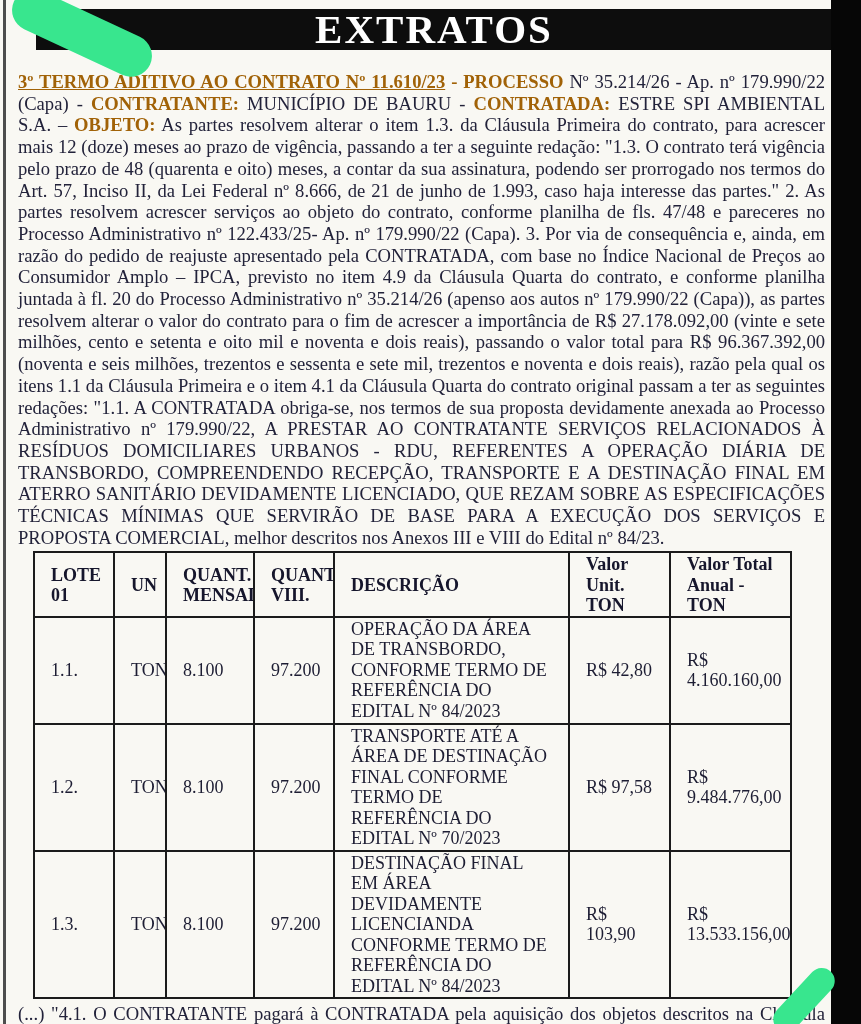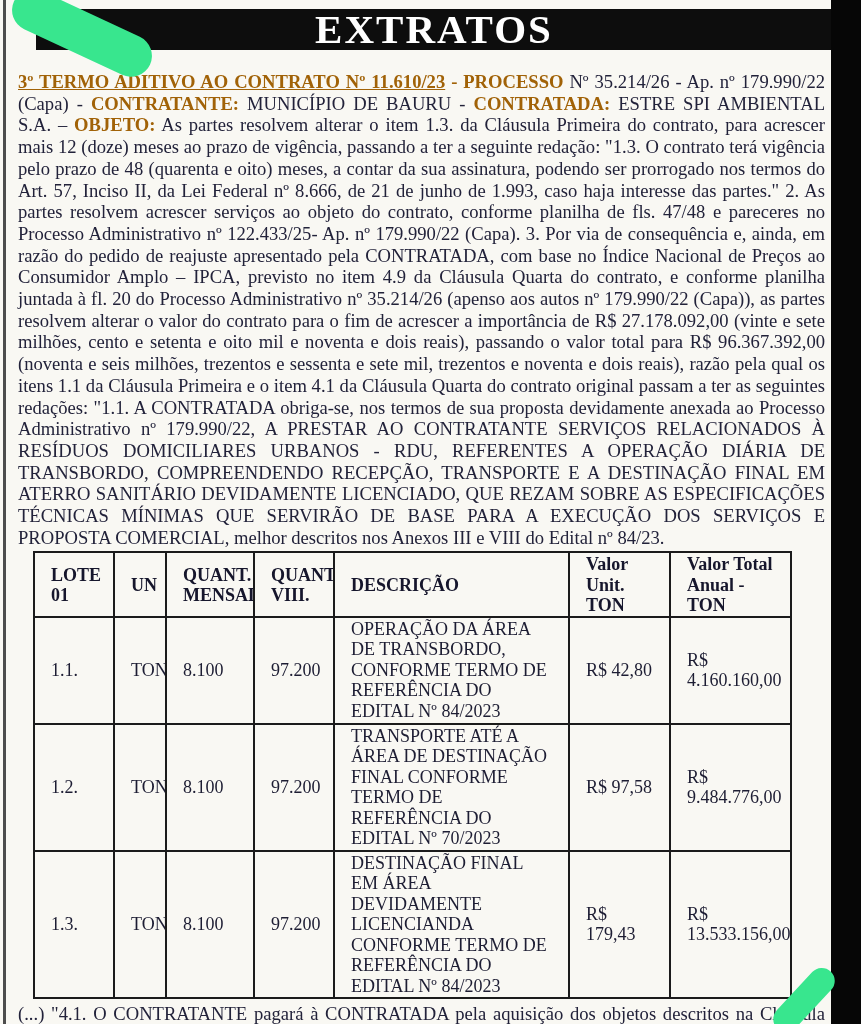--- a/index.html
+++ b/index.html
@@ -109,21 +109,21 @@
       <td>TRANSPORTE ATÉ A ÁREA DE DESTINAÇÃO FINAL CONFORME TERMO DE REFERÊNCIA DO EDITAL Nº 70/2023</td>
       <td>R$ 97,58</td>
       <td class="money">R$ 9.484.776,00</td>
     </tr>
     <tr class="row-h2">
       <td>1.3.</td>
       <td>TON</td>
       <td>8.100</td>
       <td>97.200</td>
       <td>DESTINAÇÃO FINAL EM ÁREA DEVIDAMENTE LICENCIANDA CONFORME TERMO DE REFERÊNCIA DO EDITAL Nº 84/2023</td>
-      <td>R$ 179,43</td>
+      <td>R$ 103,90</td>
       <td class="money">R$ 13.533.156,00</td>
     </tr>
   </tbody>
     </table>
 
   <p class="para footer-para"><span>(...) "4.1. O CONTRATANTE pagará à CONTRATADA pela aquisição dos objetos descritos na Cláusula Primeira a importância total de R$ 96.367.392,00 (noventa e seis milhões, trezentos e sessenta e sete mil, trezentos e noventa e dois reais), que será suportada pela Dotação Orçamentária do Município de Bauru, da Secretaria Municipal do Meio Ambiente e Bem-Estar Animal." - </span></p>
 
 </div>
 
 </body></html>

